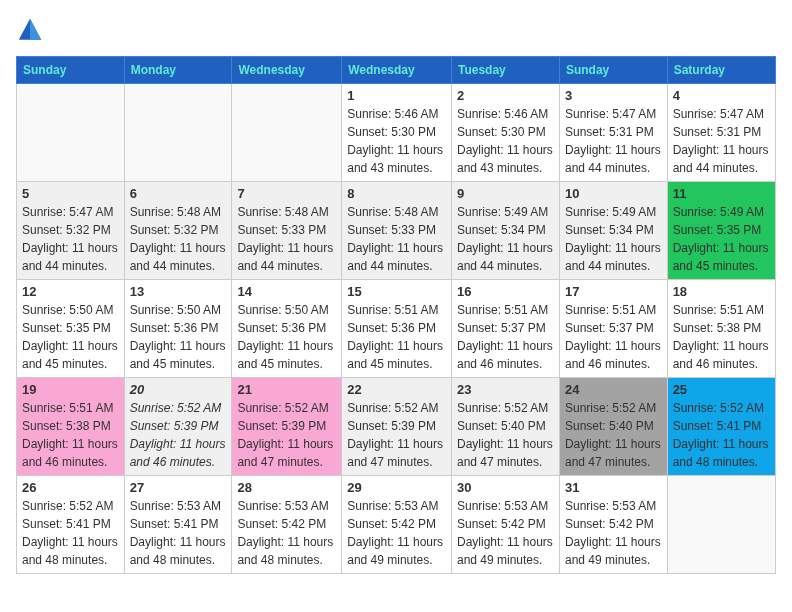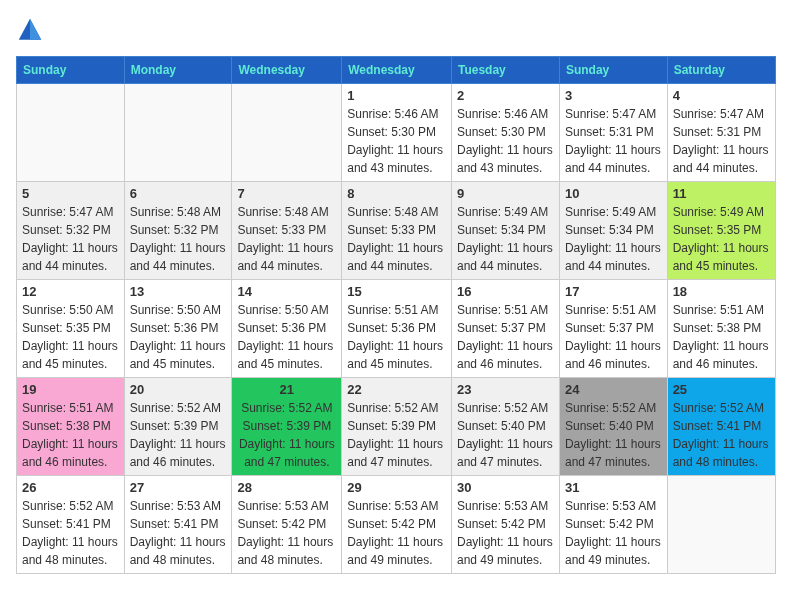--- a/index.html
+++ b/index.html
@@ -190,21 +190,21 @@
 Daylight: 11 hours
 and 44 minutes.</div>
         </td>
         <td style="background: rgb(240, 240, 240);">
           <span class="day-num">10</span>
           <div class="day-info" style="white-space: pre-line;">Sunrise: 5:49 AM
 Sunset: 5:34 PM
 Daylight: 11 hours
 and 44 minutes.</div>
         </td>
-        <td style="background: #bef264;">
+        <td style="background: #22c55e;">
           <span class="day-num">11</span>
           <div class="day-info" style="white-space: pre-line;">Sunrise: 5:49 AM
 Sunset: 5:35 PM
 Daylight: 11 hours
 and 45 minutes.</div>
         </td>
       </tr>
       <tr>
         <td>
           <span class="day-num">12</span>
@@ -257,28 +257,28 @@
         </td>
       </tr>
       <tr>
         <td style="background: #f9a8d4;">
           <span class="day-num">19</span>
           <div class="day-info" style="white-space: pre-line;">Sunrise: 5:51 AM
 Sunset: 5:38 PM
 Daylight: 11 hours
 and 46 minutes.</div>
         </td>
-        <td style="background: rgb(240, 240, 240);">
+        <td style="background: rgb(240, 240, 240); font-style: italic;">
           <span class="day-num">20</span>
           <div class="day-info" style="white-space: pre-line;">Sunrise: 5:52 AM
 Sunset: 5:39 PM
 Daylight: 11 hours
 and 46 minutes.</div>
         </td>
-        <td style="background: #22c55e; text-align: center;">
+        <td style="background: #f9a8d4;">
           <span class="day-num">21</span>
           <div class="day-info" style="white-space: pre-line;">Sunrise: 5:52 AM
 Sunset: 5:39 PM
 Daylight: 11 hours
 and 47 minutes.</div>
         </td>
         <td style="background: rgb(240, 240, 240);">
           <span class="day-num">22</span>
           <div class="day-info" style="white-space: pre-line;">Sunrise: 5:52 AM
 Sunset: 5:39 PM

